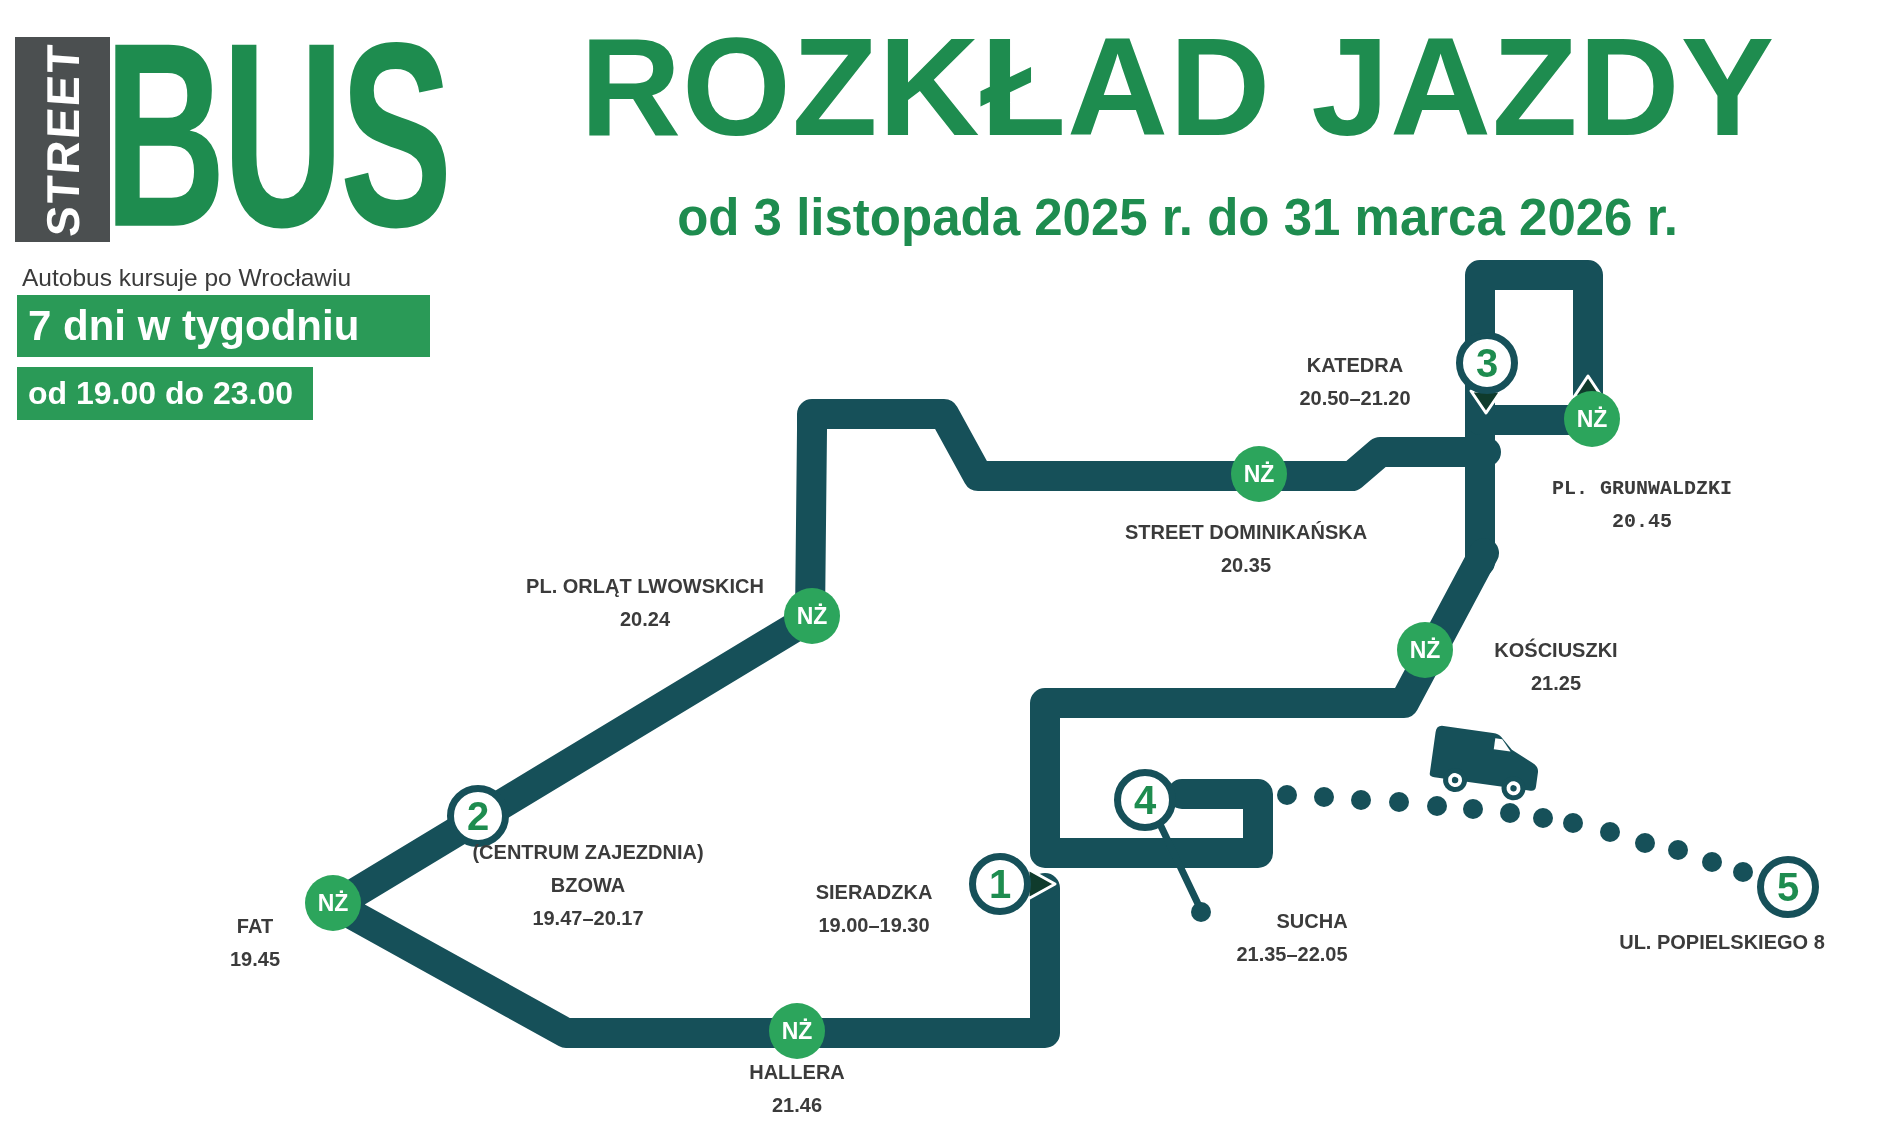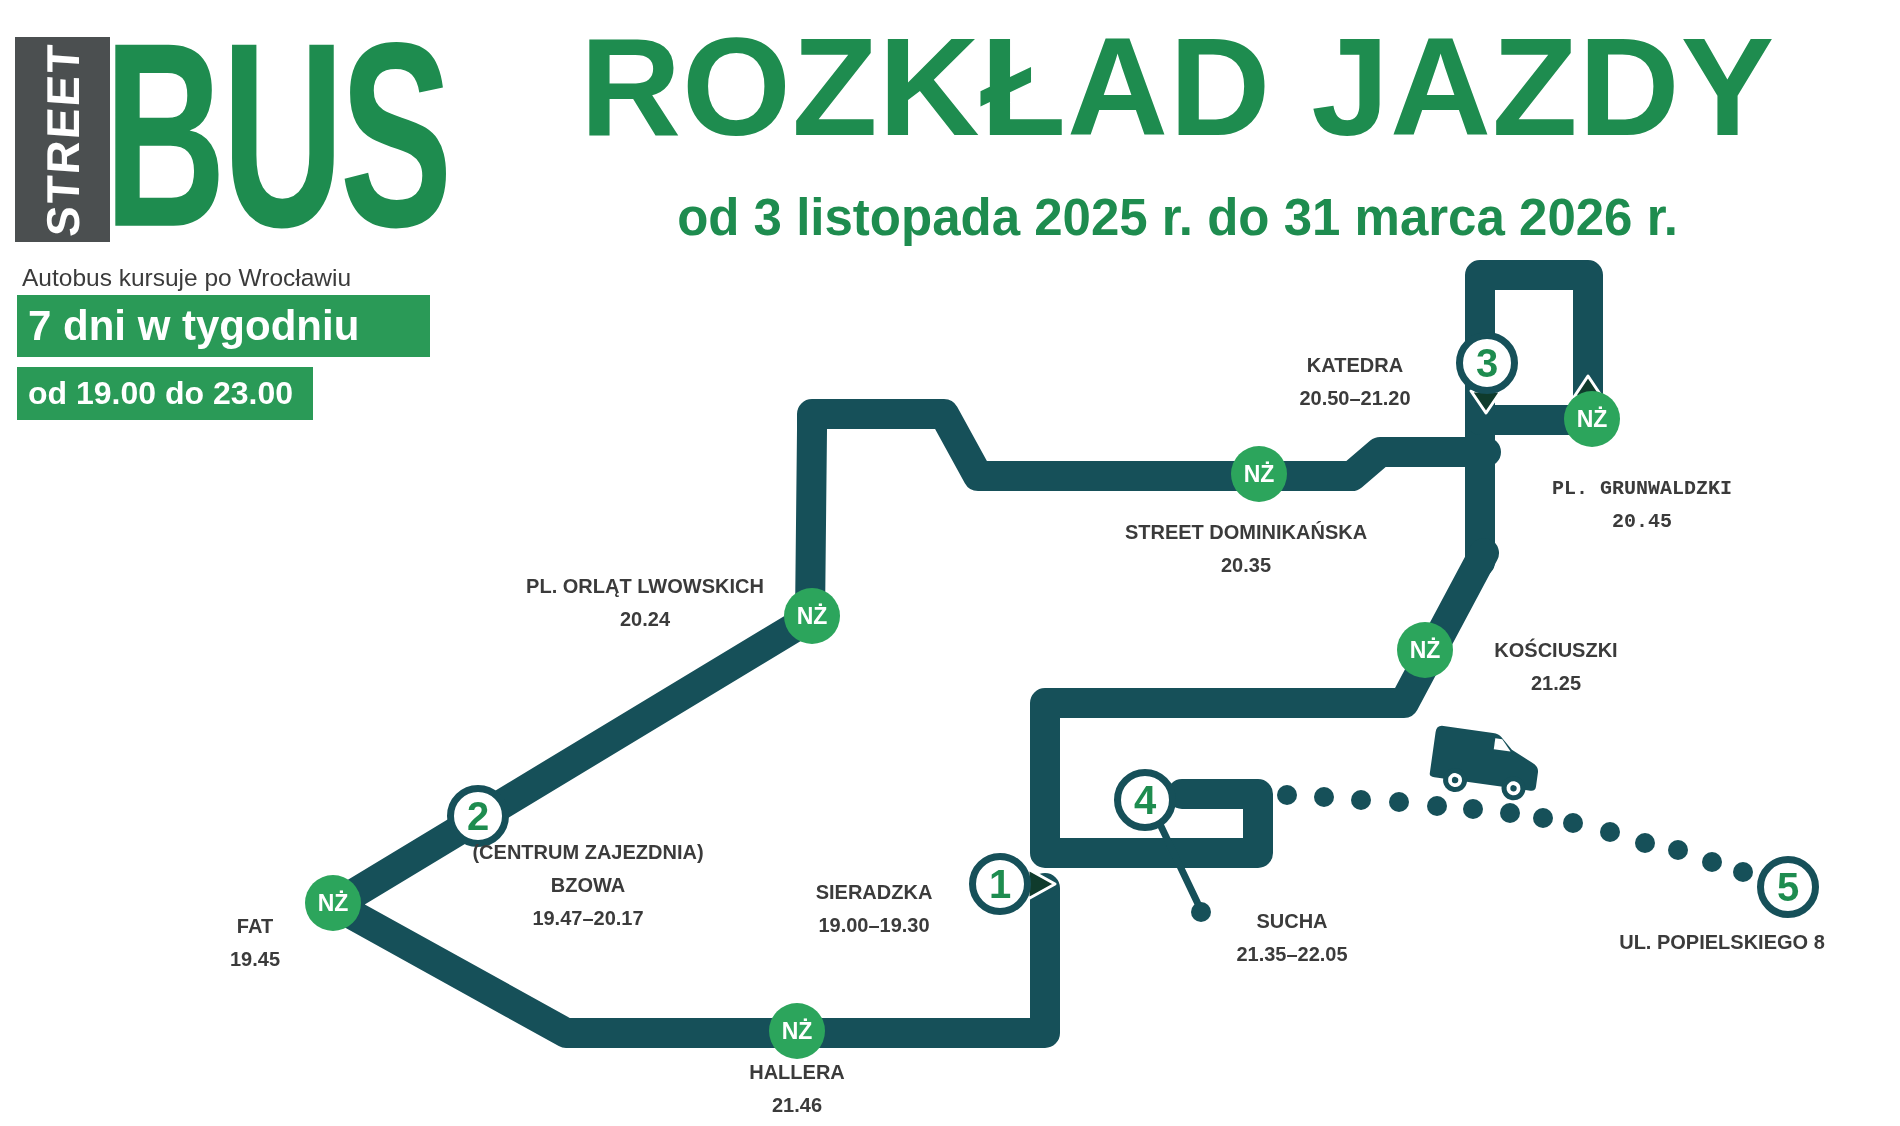--- a/index.html
+++ b/index.html
@@ -168,21 +168,21 @@
     <div>19.47–20.17</div>
   </div>
   <div class="stop-label" style="left:874px;top:876px;">
     <div>SIERADZKA</div>
     <div>19.00–19.30</div>
   </div>
   <div class="stop-label" style="left:797px;top:1056px;">
     <div>HALLERA</div>
     <div>21.46</div>
   </div>
-  <div class="stop-label" style="left:1292px;top:905px;">
+  <div class="stop-label" style="left:1292px;top:905px;text-align:right;">
     <div>SUCHA</div>
     <div>21.35–22.05</div>
   </div>
   <div class="stop-label" style="left:1722px;top:926px;">
     <div>UL. POPIELSKIEGO 8</div>
   </div>
 
 </div>
 
 </body></html>

